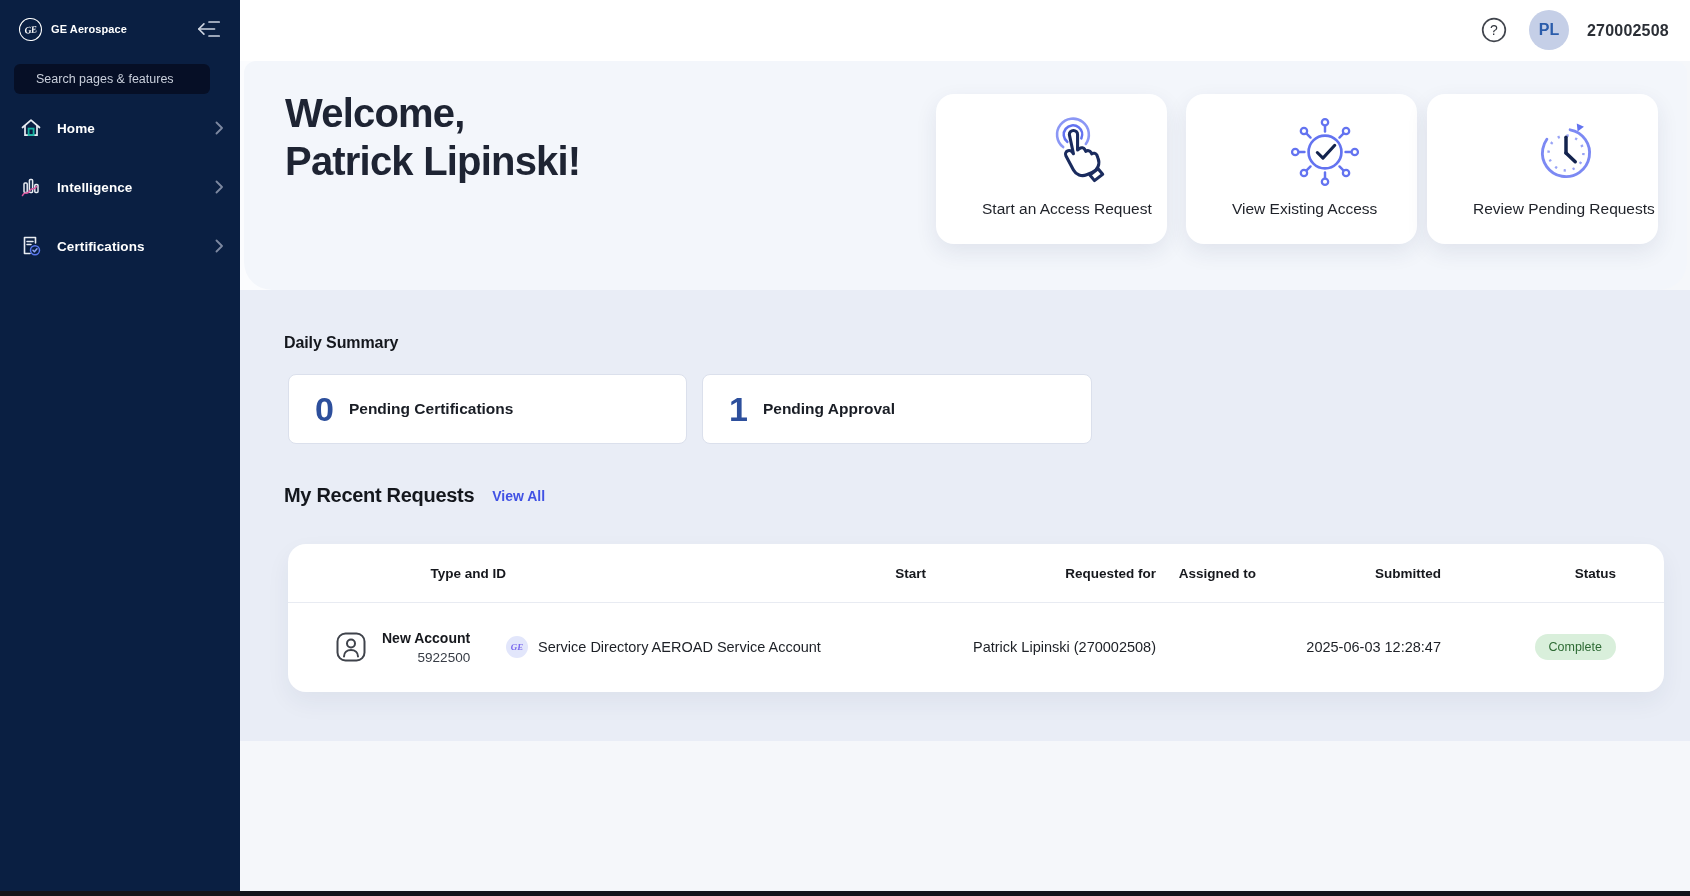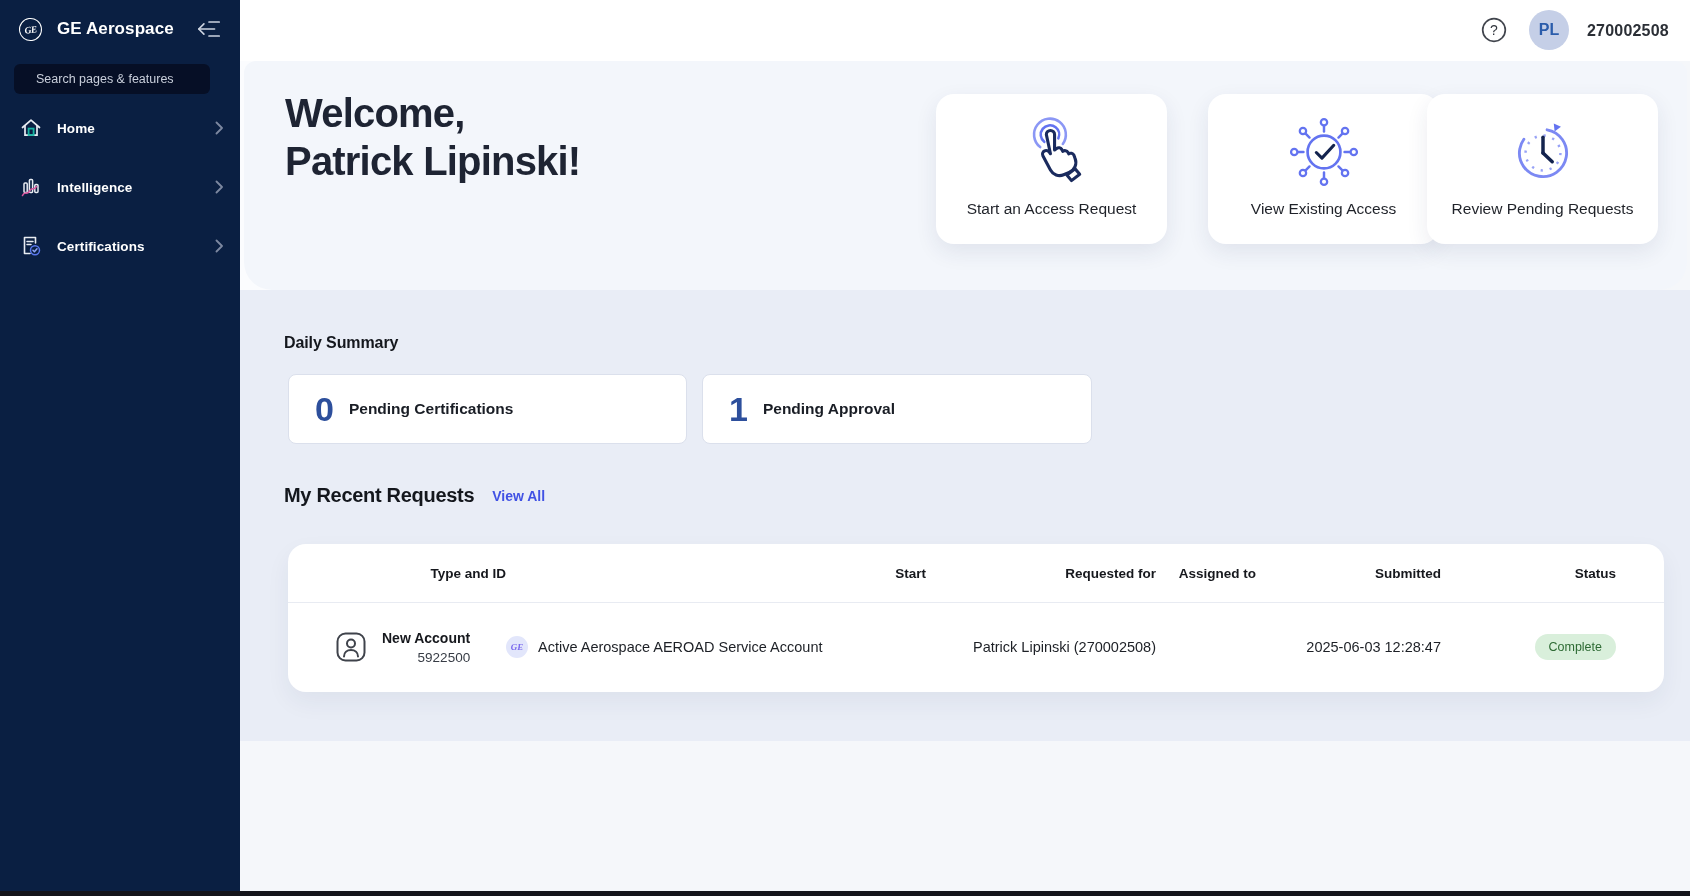--- a/index.html
+++ b/index.html
@@ -6,21 +6,21 @@
   html,body { width:1690px; height:896px; }
   body {
     position:relative; overflow:hidden; background:#f5f7fa;
     font-family:"Liberation Sans", sans-serif; -webkit-font-smoothing:antialiased;
   }
   
   .sidebar { position:absolute; left:0; top:0; width:240px; height:896px; background:#0a1f42; z-index:5; }
   .brand-row { position:absolute; top:14px; left:19px; right:16px; height:30px; display:flex; align-items:center; }
   .ge-logo { width:23px; height:23px; border:1.4px solid #ffffff; border-radius:50%; display:flex; align-items:center; justify-content:center;
              color:#fff; font-family:"Liberation Serif", serif; font-style:italic; font-weight:bold; font-size:9.5px; letter-spacing:-0.5px; transform:rotate(-8deg); }
-  .brand-name { color:#ffffff; font-size:17px; font-weight:bold; margin-left:15px; flex:1; letter-spacing:0.1px; }
+  .brand-name { color:#ffffff; font-size:11px; font-weight:bold; margin-left:9px; flex:1; letter-spacing:0.1px; }
   .collapse-btn { width:30px; height:24px; display:flex; align-items:center; justify-content:center; cursor:pointer; }
   .search-box { position:absolute; top:64px; left:14px; width:196px; height:30px; background:#060f26; border-radius:6px;
                 display:flex; align-items:center; padding:0 14px; }
   .search-box input { background:transparent; border:none; outline:none; color:#e3e7ef; font-size:12.5px; margin-left:8px; width:160px; font-family:"Liberation Sans",sans-serif; }
   .search-box input::placeholder { color:#c9cfdb; opacity:1; }
   .nav { position:absolute; top:105px; left:0; right:0; }
   .nav-item { height:46px; margin-bottom:13px; display:flex; align-items:center; padding:0 17px 0 19px; cursor:pointer; }
   .nav-item .nav-ic { width:24px; height:24px; display:flex; align-items:center; justify-content:center; }
   .nav-item .nav-label { flex:1; margin-left:14px; color:#ffffff; font-size:13.5px; font-weight:bold; letter-spacing:0.1px; }
   .sidebar-footer { position:absolute; bottom:11px; left:10px; right:10px; color:#ffffff; font-size:11px; font-weight:bold;
@@ -30,24 +30,24 @@
   .topbar { position:absolute; left:0; top:0; width:1450px; height:61px; background:#ffffff; }
   .help-btn { position:absolute; left:1240px; top:16px; width:28px; height:28px; cursor:pointer; }
   .avatar { position:absolute; left:1289px; top:10px; width:40px; height:40px; border-radius:50%; background:#c5cfe7;
             display:flex; align-items:center; justify-content:center; color:#2b5cab; font-weight:bold; font-size:16px; cursor:pointer; }
   .user-id { position:absolute; left:1347px; top:0; height:61px; display:flex; align-items:center; font-size:16px; font-weight:bold; color:#2b2f36; letter-spacing:0.2px; }
   
   .upper { position:absolute; left:0; top:61px; width:1156px; height:229px; background:#fbfcfe; }
   .hero { position:absolute; left:4px; top:0; width:1443px; height:229px; background:#f3f6fb; border-radius:12px 12px 28px 28px; }
   .welcome { position:absolute; left:41px; top:28px; font-size:40px; line-height:48px; font-weight:bold; color:#1e2433; letter-spacing:-0.8px; }
   .hero-card { position:absolute; top:33px; width:231px; height:150px; background:#ffffff; border-radius:18px;
-               box-shadow:0 8px 22px rgba(30,45,90,0.09); display:flex; flex-direction:column; align-items:center; padding-top:12px; cursor:pointer; }
+               box-shadow:0 8px 22px rgba(30,45,90,0.09); display:flex; flex-direction:column; padding-top:12px; cursor:pointer;padding-left:46px; }
   .hero-card .hc-icon { height:92px; display:flex; align-items:center; justify-content:center; }
   .hero-card .hc-label { font-size:15.5px; color:#1f2229; margin-top:2px; }
-  .hc1 { left:692px; } .hc2 { left:964px; } .hc3 { left:1183px; }
+  .hc1 { left:692px; } .hc2 { left:942px; } .hc3 { left:1183px; }
   
   .mid { position:absolute; left:0; top:290px; width:1579px; height:451px; background:#e9edf6; }
   .ds-title { position:absolute; left:44px; top:44px; font-size:16px; font-weight:bold; color:#14171d; letter-spacing:-0.1px; }
   .summary-card { position:absolute; top:84px; height:70px; background:#ffffff; border:1px solid #dbe0ec; border-radius:8px;
                   display:flex; align-items:center; padding-left:26px; cursor:pointer; }
   .sc1 { left:48px; width:399px; } .sc2 { left:462px; width:390px; }
   .sc-count { font-size:34px; font-weight:bold; color:#2d4f9c; letter-spacing:-1px; }
   .sc-label { margin-left:16px; font-size:15.5px; font-weight:bold; color:#191d25; }
   .recent-head { position:absolute; left:44px; top:194px; display:flex; align-items:center; gap:18px; }
   .recent-title { font-size:20px; font-weight:bold; color:#14171d; letter-spacing:-0.3px; }
@@ -254,21 +254,21 @@
             <circle cx="15" cy="11.5" r="4" stroke="#3f434b" stroke-width="2" fill="none"></circle>
             <path d="M8 24.5 c0-4 3-6.5 7-6.5 s7 2.5 7 6.5" stroke="#3f434b" stroke-width="2" fill="none" stroke-linecap="round"></path>
           </svg>
           <div>
             <div class="type-name">New Account</div>
             <div class="type-id">5922500</div>
           </div>
         </div>
         <div class="apps-cell">
           <span class="app-badge">GE</span>
-          <span>Active Aerospace AEROAD Service Account</span>
+          <span>Service Directory AEROAD Service Account</span>
         </div>
         <div class="cell-text">Patrick Lipinski (270002508)</div>
         <div class="cell-text"></div>
         <div class="cell-text">2025-06-03 12:28:47</div>
         <div>
           <span class="status-badge">Complete</span>
         </div>
       </div>
     </div>
   </div>

